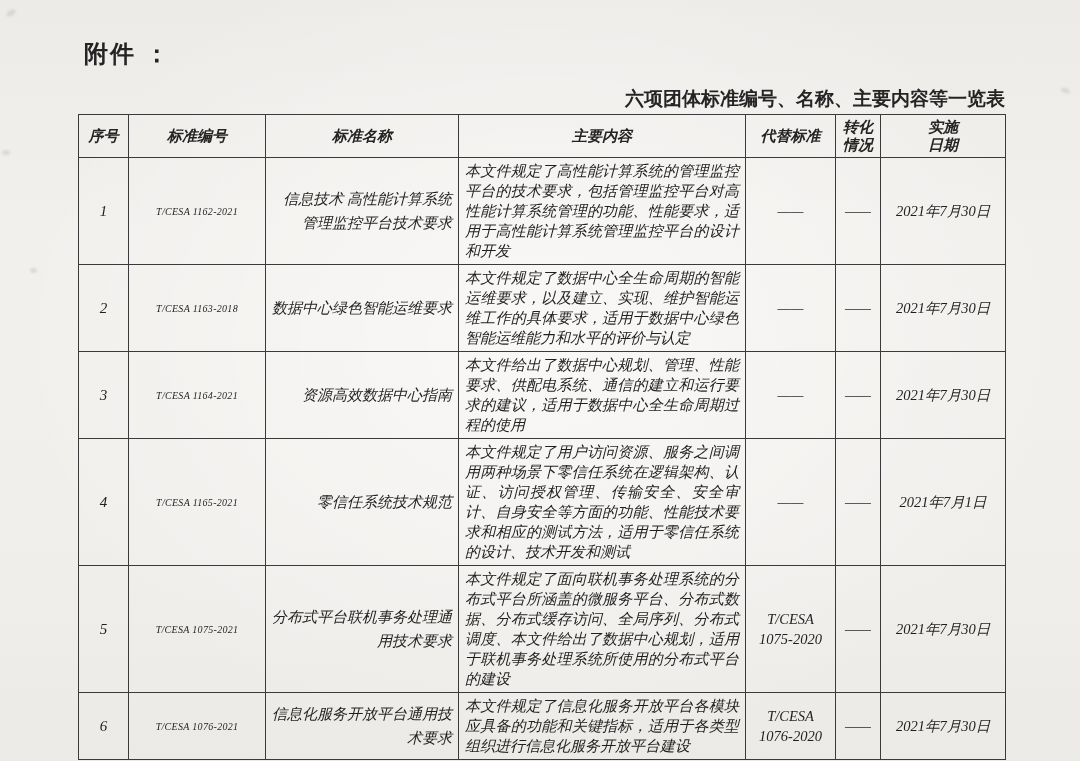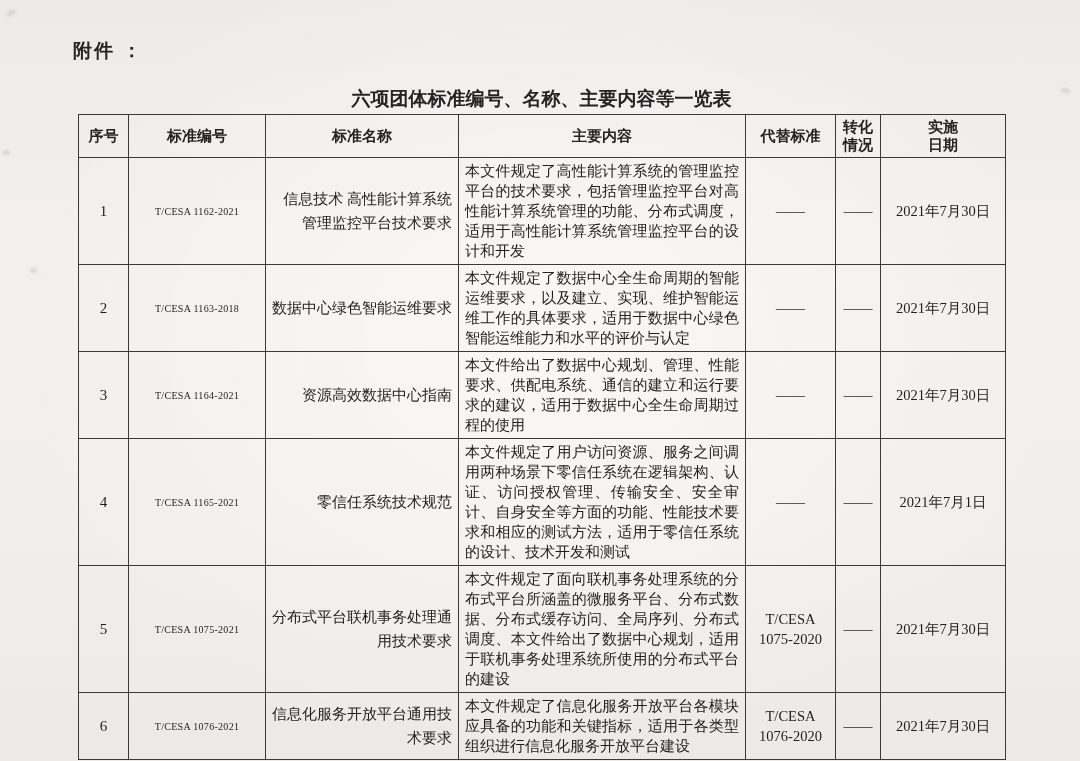--- a/index.html
+++ b/index.html
@@ -24,48 +24,49 @@
     border-radius: 50%;
     filter: blur(1px);
   }
   .artifact.a1 { left: 6px;  top: 10px;  width: 10px; height: 6px; transform: rotate(-30deg); }
   .artifact.a2 { left: 2px;  top: 150px; width: 8px;  height: 5px; }
   .artifact.a3 { left: 30px; top: 268px; width: 7px;  height: 5px; }
   .artifact.a4 { right: 10px; top: 88px; width: 9px;  height: 5px; transform: rotate(20deg); }
 
   .attachment {
     position: absolute;
-    left: 73px;
+    left: 84px;
     top: 38px;
     font-family: "Liberation Sans", sans-serif;
     font-weight: bold;
-    font-size: 19px;
+    font-size: 24px;
     letter-spacing: 2px;
     color: #242424;
   }
   .doc-title {
     position: absolute;
     left: 78px;
     top: 86px;
     width: 927px;
-    text-align: center;
+    text-align: right;
     font-family: "Liberation Sans", sans-serif;
     font-weight: bold;
     font-size: 19px;
     color: #242424;
   }
 
   table.std-table {
     position: absolute;
     left: 78px;
     top: 114px;
     width: 927px;
     border-collapse: collapse;
     table-layout: fixed;
     background: transparent;
+    font-style: italic;
   }
   table.std-table th, table.std-table td {
     border: 1.6px solid #3a3a3a;
     vertical-align: middle;
     padding: 3px 6px;
     overflow: hidden;
   }
   table.std-table th {
     font-family: "Liberation Sans", sans-serif;
     font-weight: bold;
@@ -157,21 +158,21 @@
 情况</th>
       <th class="pre">实施
 日期</th>
     </tr>
   </thead>
   <tbody>
     <tr class="r1">
       <td class="c-no">1</td>
       <td class="c-code">T/CESA 1162-2021</td>
       <td class="c-name">信息技术 高性能计算系统管理监控平台技术要求</td>
-      <td class="c-content">本文件规定了高性能计算系统的管理监控平台的技术要求，包括管理监控平台对高性能计算系统管理的功能、分布式调度，适用于高性能计算系统管理监控平台的设计和开发</td>
+      <td class="c-content">本文件规定了高性能计算系统的管理监控平台的技术要求，包括管理监控平台对高性能计算系统管理的功能、性能要求，适用于高性能计算系统管理监控平台的设计和开发</td>
       <td class="c-rep pre">——</td>
       <td class="c-conv">——</td>
       <td class="c-date">2021年7月30日</td>
     </tr>
     <tr class="r2">
       <td class="c-no">2</td>
       <td class="c-code">T/CESA 1163-2018</td>
       <td class="c-name">数据中心绿色智能运维要求</td>
       <td class="c-content">本文件规定了数据中心全生命周期的智能运维要求，以及建立、实现、维护智能运维工作的具体要求，适用于数据中心绿色智能运维能力和水平的评价与认定</td>
       <td class="c-rep pre">——</td>

